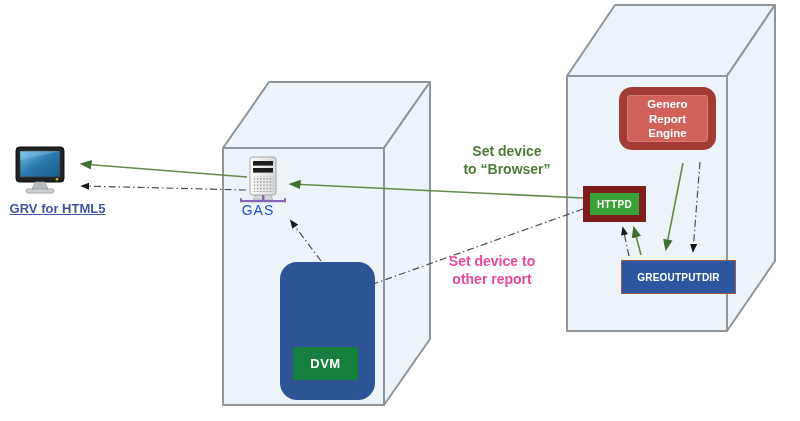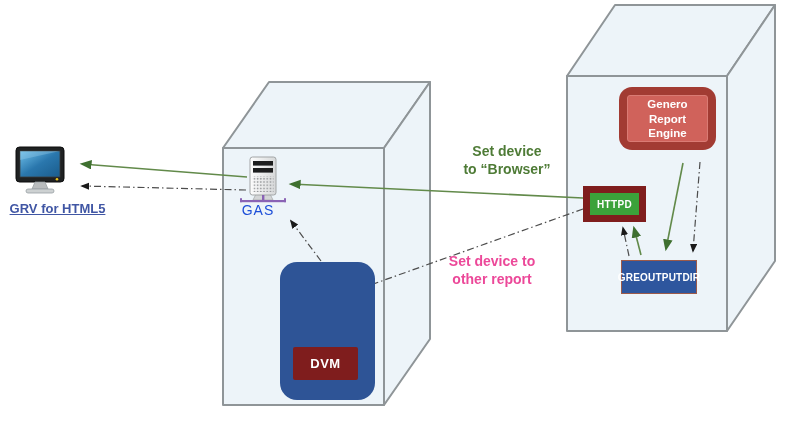--- a/index.html
+++ b/index.html
@@ -17,42 +17,42 @@
     background:#2e5496;border-radius:17px;
   }
   .gviewdoc-box{
     left:13px;top:10px;width:60px;height:28px;
     background:#3ba23a;border:1px solid #256d25;border-radius:2px;
     color:#fff;font-size:10.5px;font-weight:600;
     display:flex;align-items:center;justify-content:center;
   }
   .dvm-box{
     left:13px;top:85px;width:65px;height:33px;
-    background:#7f1d1d;border-radius:2px;
+    background:#15803d;border-radius:2px;
     color:#fff;font-size:13px;font-weight:600;letter-spacing:.5px;
     display:flex;align-items:center;justify-content:center;
   }
   .gre-box{
     left:619px;top:87px;width:97px;height:63px;
     background:#a23b33;border-radius:13px;
   }
   .gre-inner{
     position:absolute;left:8px;top:8px;right:8px;bottom:8px;
     background:#d0625b;border:1px solid #da7b74;border-radius:3px;
     color:#fff;font-size:11.5px;font-weight:600;line-height:1.28;
     display:flex;align-items:flex-end;justify-content:center;text-align:center;
   }
   .httpd-box{
     left:583px;top:186px;width:63px;height:36px;
     background:#3ba23a;border:7px solid #7f1d1d;
     color:#fff;font-size:10px;font-weight:bold;letter-spacing:.3px;
     display:flex;align-items:center;justify-content:center;
   }
   .greoutputdir-box{
-    left:621px;top:260px;width:76px;height:34px;
+    left:621px;top:260px;width:115px;height:34px;
     background:#2e569e;border:1px solid #9c5a4a;
     color:#fff;font-size:10px;font-weight:bold;letter-spacing:.2px;
     display:flex;align-items:center;justify-content:center;
   }
 
   
   .client-label{
     left:0;top:201px;width:115px;text-align:center;
     color:#4056a4;font-size:13px;font-weight:600;text-decoration:underline;
   }

